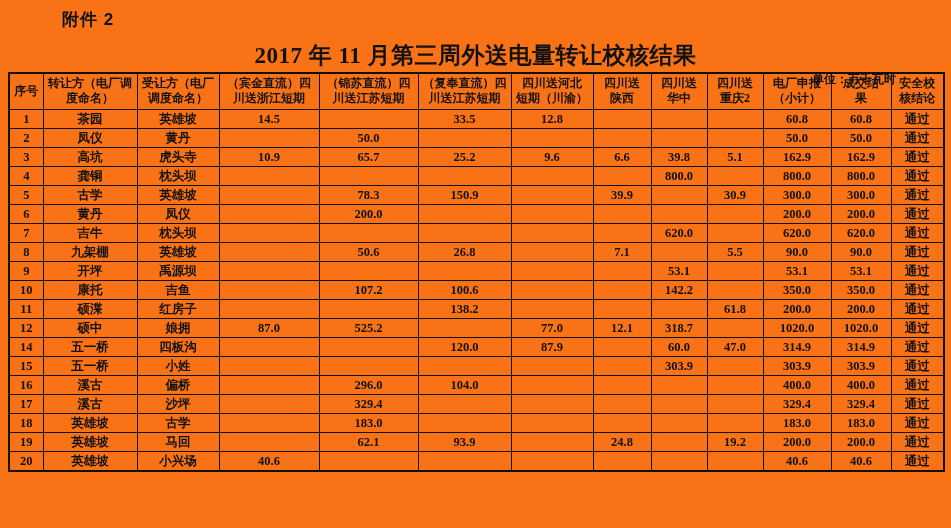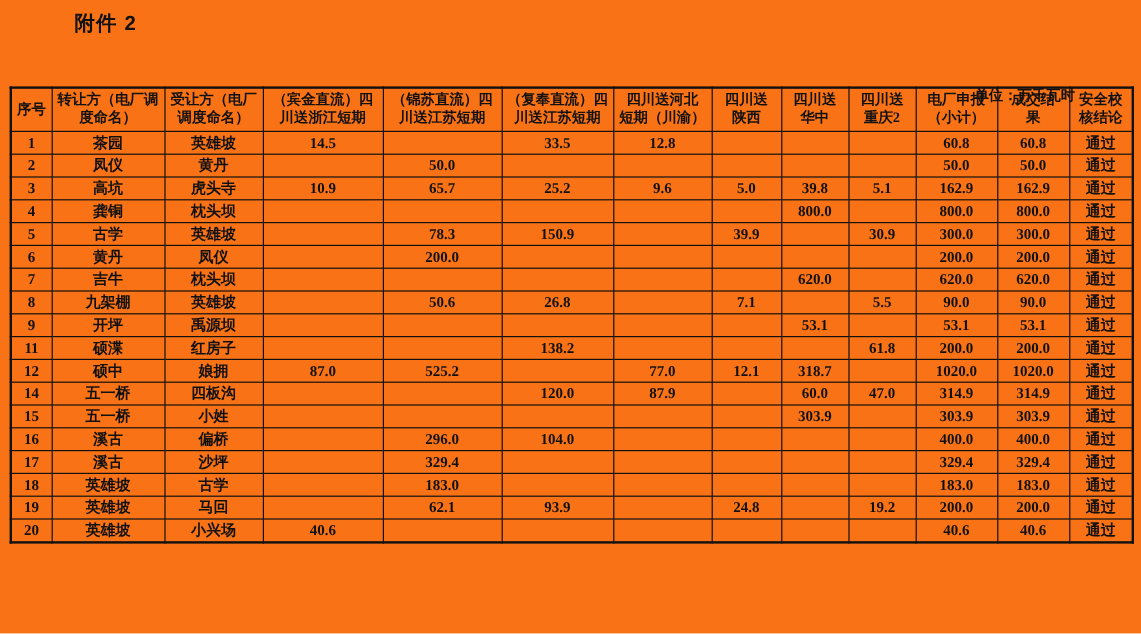--- a/index.html
+++ b/index.html
@@ -75,20 +75,21 @@
     height: 18px;
     white-space: nowrap;
   }
 </style>
 </head>
 <body>
 
 <div class="page">
   <div class="attachment">附件 2</div>
 
+  <h1 class="title">2017 年 11 月第三周外送电量转让校核结果</h1>
 
   <div class="unit">单位：万千瓦时</div>
 
   <table class="results">
     <colgroup>
       <col style="width:34px">
         <col style="width:94px">
         <col style="width:82px">
       <col style="width:100px">
         <col style="width:99px">
@@ -162,21 +163,21 @@
           <td>通过</td>
         </tr>
         <tr>
           <td>3</td>
           <td>高坑</td>
           <td>虎头寺</td>
           <td>10.9</td>
           <td>65.7</td>
           <td>25.2</td>
           <td>9.6</td>
-          <td>5.0</td>
+          <td>6.6</td>
           <td>39.8</td>
           <td>5.1</td>
           <td>162.9</td>
           <td>162.9</td>
           <td>通过</td>
         </tr>
         <tr>
           <td>4</td>
           <td>龚铜</td>
           <td>枕头坝</td>
@@ -257,20 +258,35 @@
           <td>禹源坝</td>
           <td></td>
           <td></td>
           <td></td>
           <td></td>
           <td></td>
           <td>53.1</td>
           <td></td>
           <td>53.1</td>
           <td>53.1</td>
+          <td>通过</td>
+        </tr>
+        <tr>
+          <td>10</td>
+          <td>康托</td>
+          <td>吉鱼</td>
+          <td></td>
+          <td>107.2</td>
+          <td>100.6</td>
+          <td></td>
+          <td></td>
+          <td>142.2</td>
+          <td></td>
+          <td>350.0</td>
+          <td>350.0</td>
           <td>通过</td>
         </tr>
         <tr>
           <td>11</td>
           <td>硕渫</td>
           <td>红房子</td>
           <td></td>
           <td></td>
           <td>138.2</td>
           <td></td>

